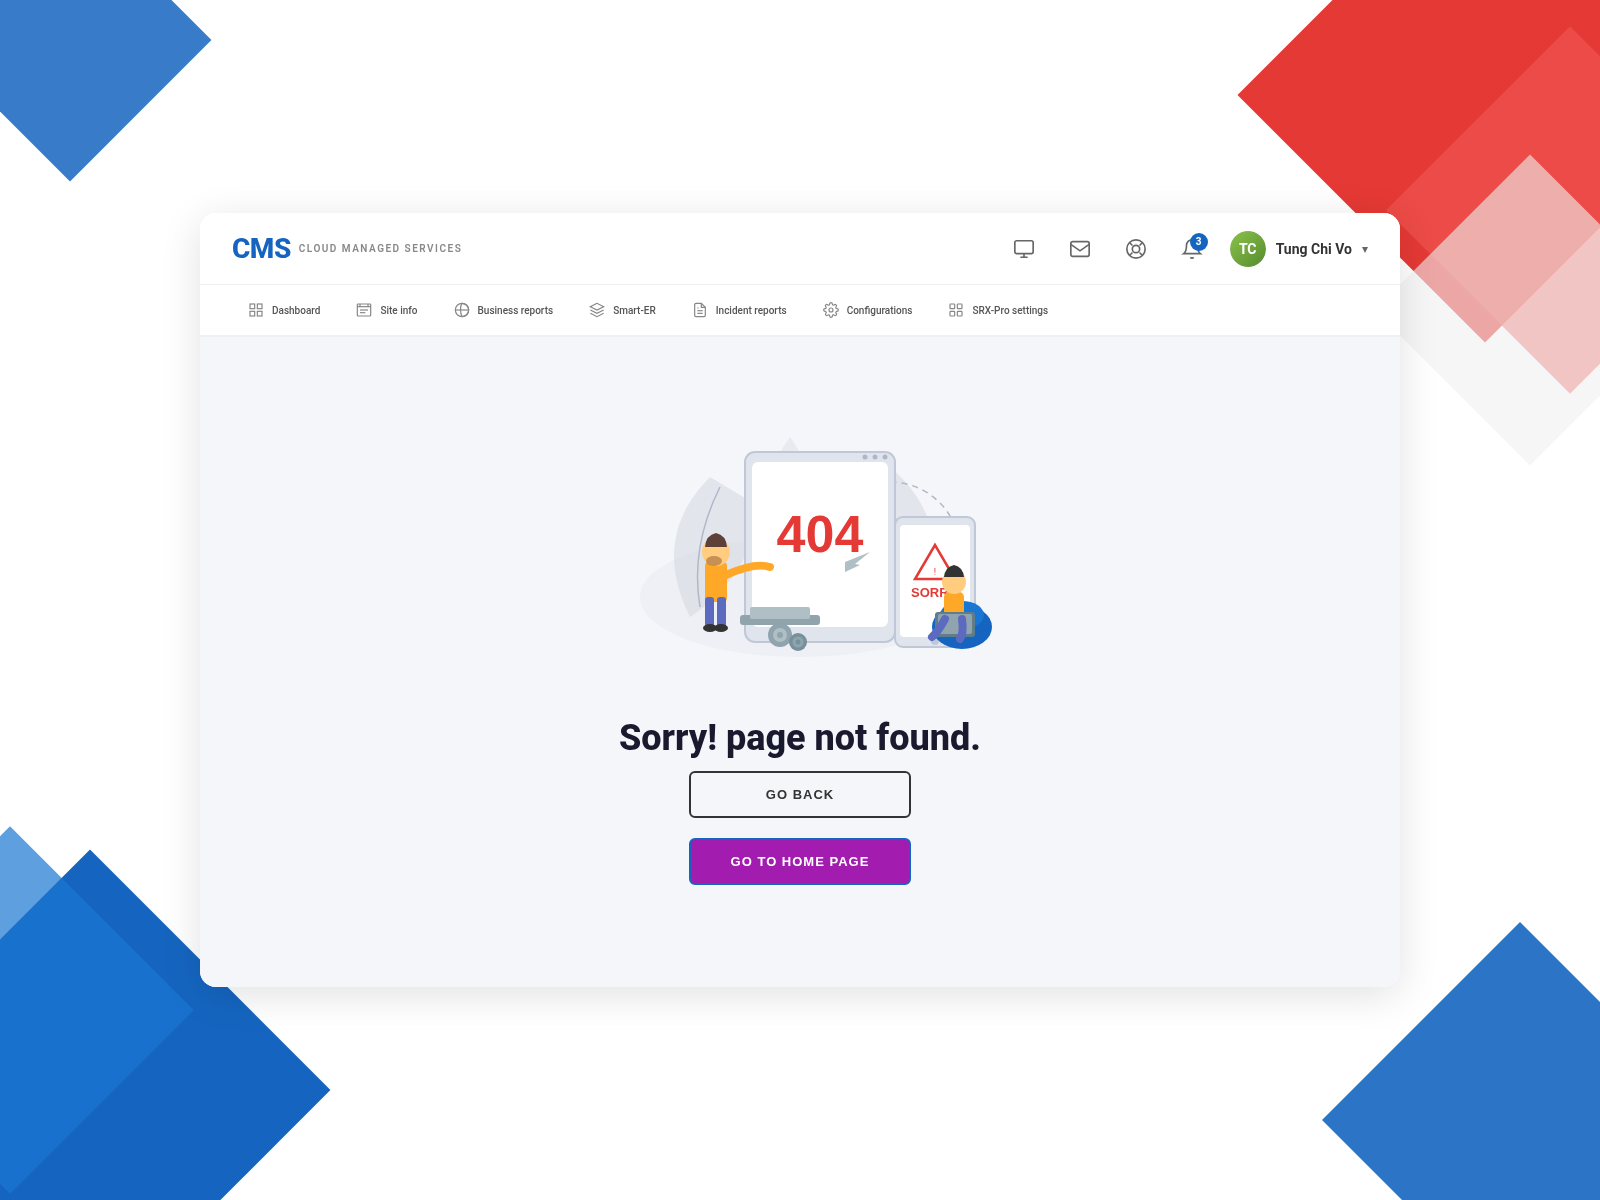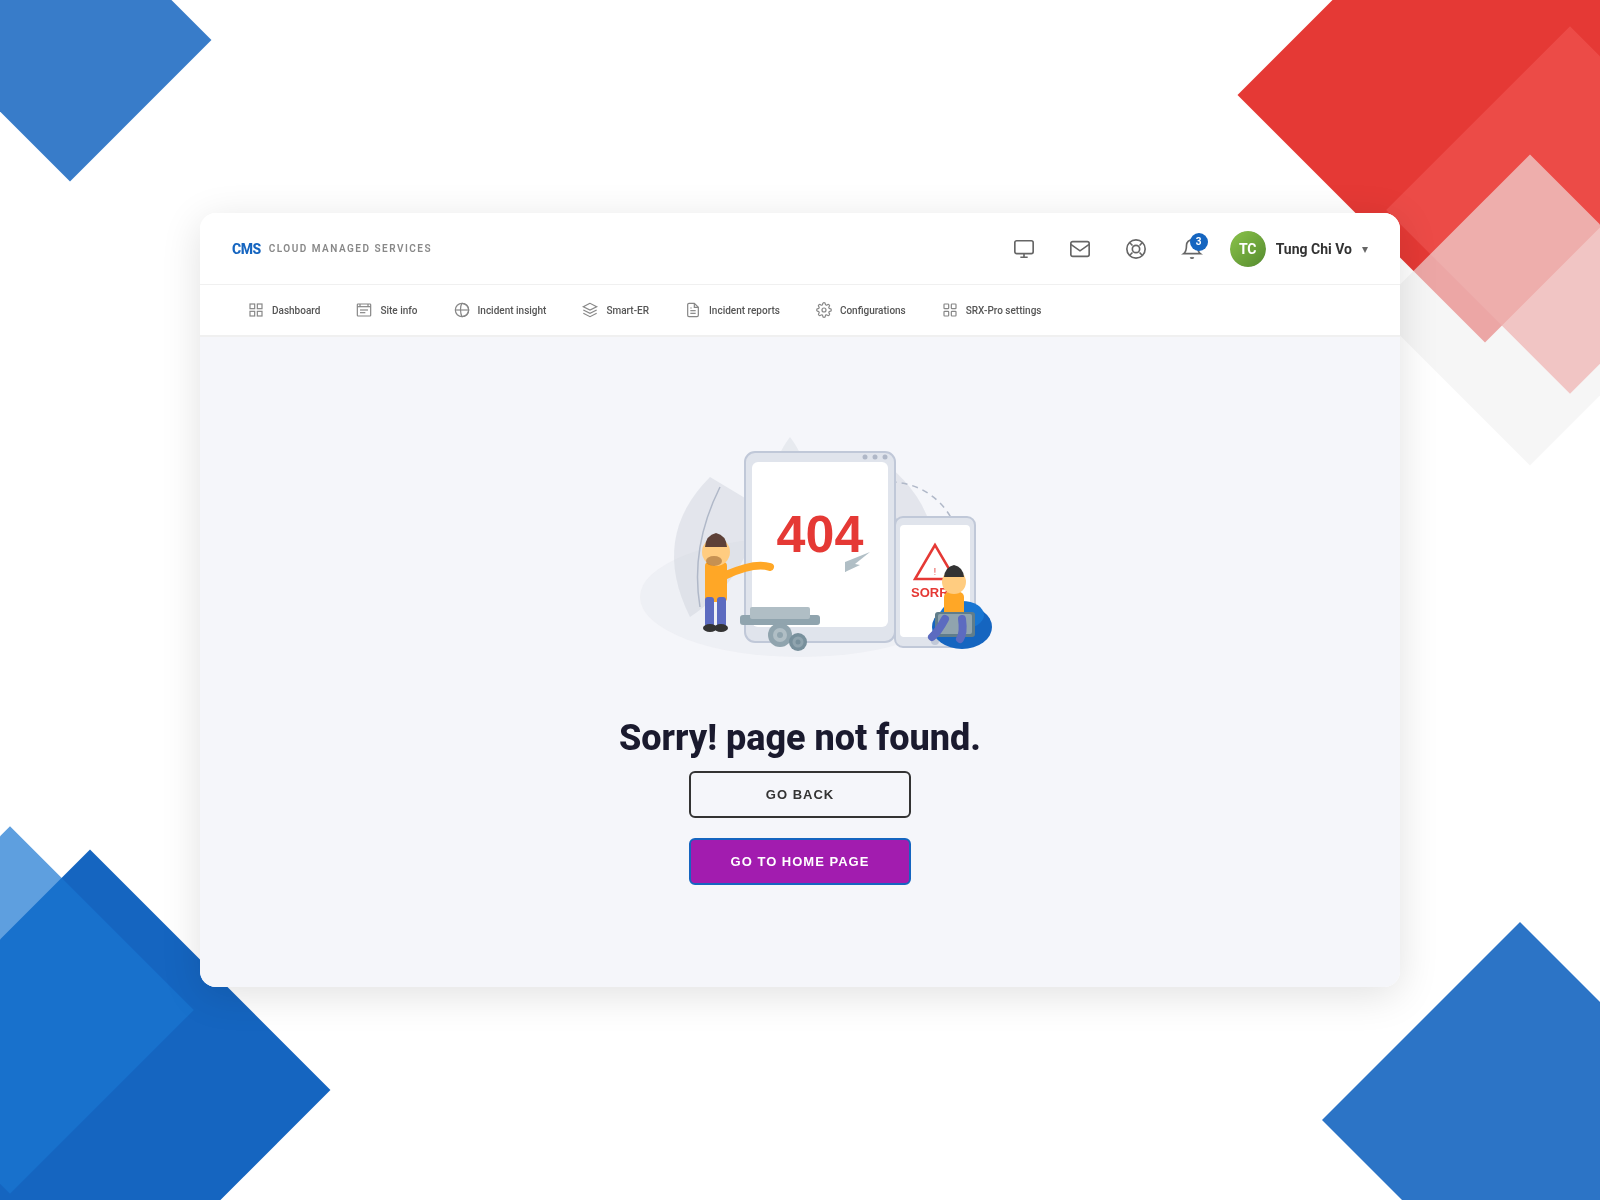--- a/index.html
+++ b/index.html
@@ -117,21 +117,21 @@
       display: flex;
       align-items: center;
       gap: 12px;
     }
     .logo {
       display: flex;
       align-items: center;
       gap: 8px;
     }
     .logo-cms {
-      font-size: 14px;
+      font-size: 28px;
       font-weight: 800;
       color: #1565C0;
       letter-spacing: -0.5px;
     }
     .logo-text {
       font-size: 10px;
       font-weight: 600;
       color: #888;
       letter-spacing: 1.5px;
       text-transform: uppercase;
@@ -399,21 +399,21 @@
       <span>Site info</span>
     </div>
 
     <div class="nav-item">
       <svg viewBox="0 0 24 24" fill="none" stroke="currentColor" stroke-width="1.8">
           <circle cx="12" cy="12" r="10"></circle>
           <path d="M12 2a10 10 0 0 1 0 20"></path>
           <path d="M2 12h20"></path>
           <path d="M12 2c-3 4-3 14 0 20"></path>
         </svg>
-      <span>Incident insight</span>
+      <span>Business reports</span>
     </div>
 
     <div class="nav-item">
       <svg viewBox="0 0 24 24" fill="none" stroke="currentColor" stroke-width="1.8">
           <path d="M12 2L2 7l10 5 10-5-10-5z"></path>
           <path d="M2 17l10 5 10-5"></path>
           <path d="M2 12l10 5 10-5"></path>
         </svg>
       <span>Smart-ER</span>
     </div>

